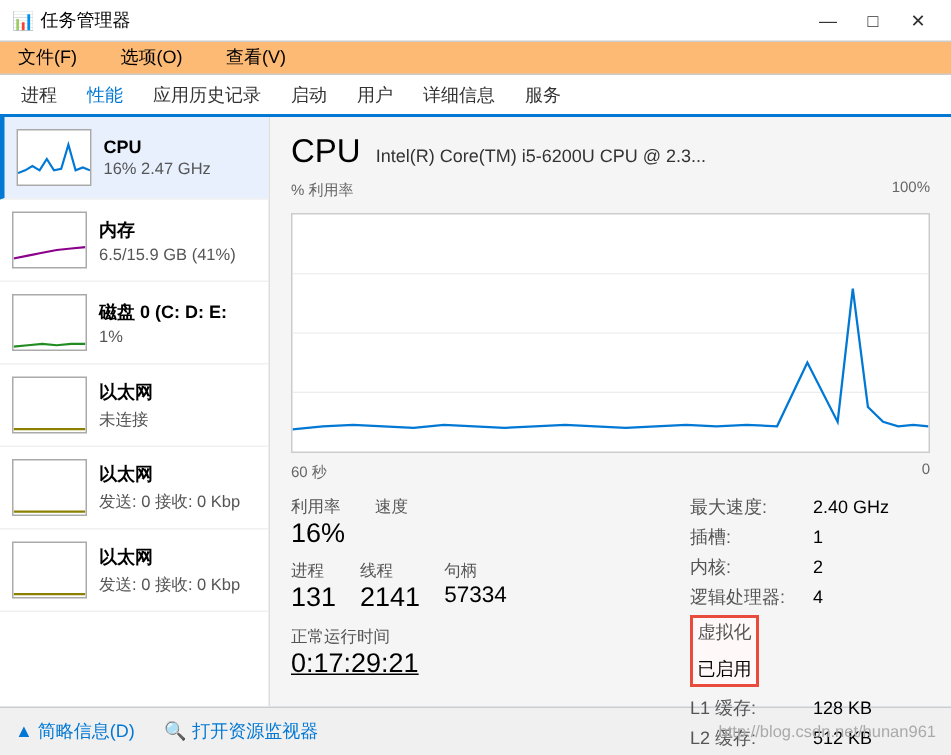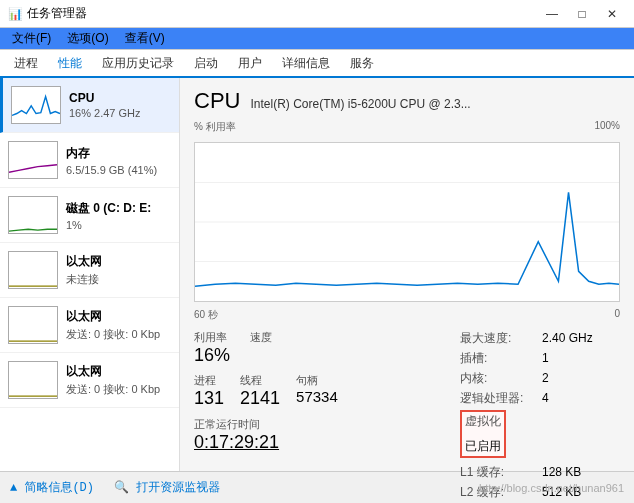--- a/index.html
+++ b/index.html
@@ -40,26 +40,27 @@
       cursor: pointer;
       font-size: 12px;
       display: flex;
       align-items: center;
       justify-content: center;
       color: #333;
     }
 
     
     .menu-bar {
-      background: #3b82f6;
+      background: #fdba74;
       border-bottom: 1px solid #ccc;
       display: flex;
       align-items: center;
       height: 22px;
       padding: 0 4px;
+      gap: 13px;
     }
     .menu-item {
       padding: 2px 8px;
       cursor: pointer;
       font-size: 12px;
       color: #000;
     }
 
     
     .tab-bar {
@@ -189,21 +190,20 @@
       padding: 0 10px;
       gap: 20px;
     }
     .bottom-bar-item {
       display: flex;
       align-items: center;
       gap: 4px;
       font-size: 12px;
       cursor: pointer;
       color: #0078d4;
-      font-family: Liberation Mono, monospace;
     }
 
     
     .sidebar::-webkit-scrollbar { width: 6px; }
     .sidebar::-webkit-scrollbar-track { background: #f0f0f0; }
     .sidebar::-webkit-scrollbar-thumb { background: #ccc; border-radius: 3px; }
   </style>
 </head>
 <body>
 

